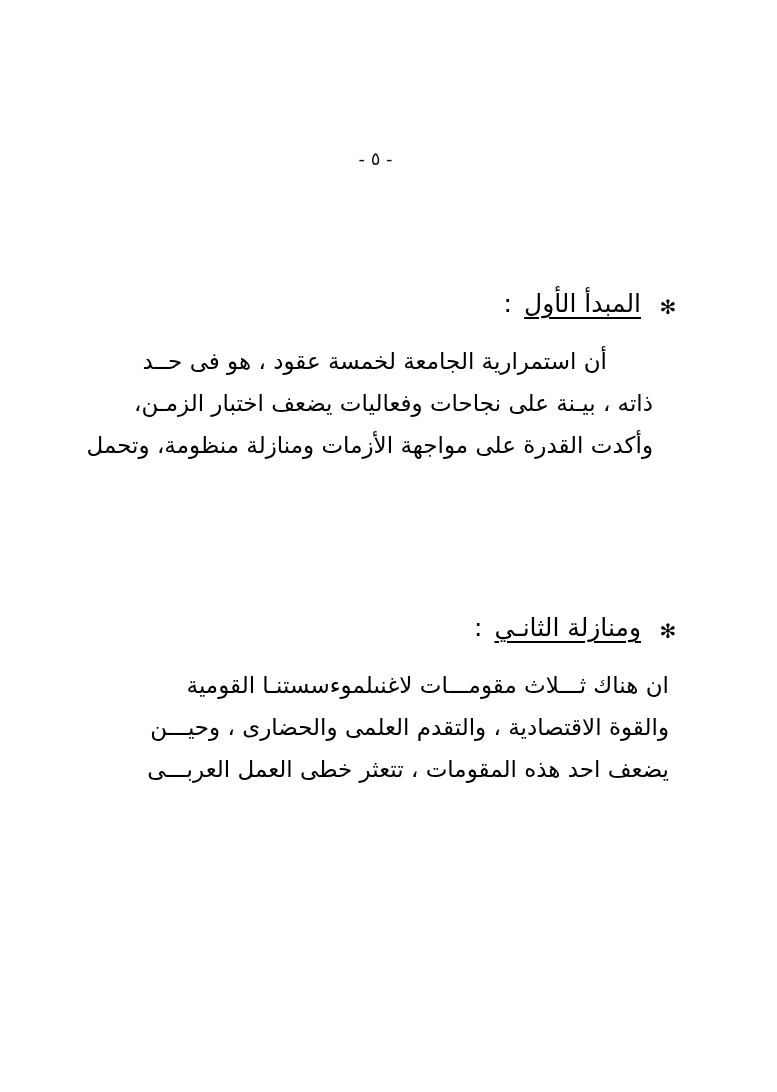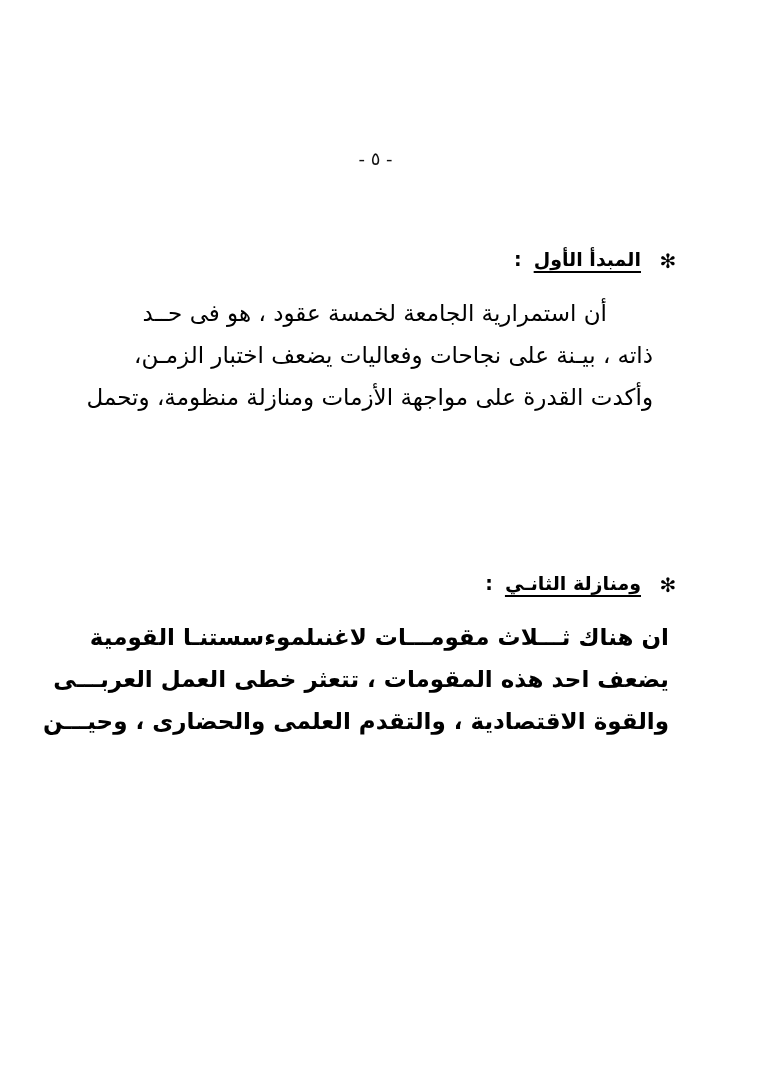--- a/index.html
+++ b/index.html
@@ -53,24 +53,25 @@
     font-size: 20px;
     line-height: 1;
     color: #000;
     width: 18px;
     text-align: center;
     flex: 0 0 auto;
     position: relative;
     top: 2px;
   }
   .heading-text {
-    font-size: 19px;
-    font-weight: bold;
+    font-size: 25px;
+    font-weight: normal;
     letter-spacing: 0.5px;
     white-space: nowrap;
+    margin-top: 41px;
   }
   .heading-title {
     text-decoration: underline;
     text-underline-offset: 5px;
     text-decoration-thickness: 1.5px;
     padding-left: 2px;
   }
   .heading-colon {
     padding-right: 10px;
   }
@@ -78,21 +79,20 @@
   .body-block {
     margin-top: 22px;
     padding-right: 64px;
     padding-left: 130px;
     text-align: justify;
     text-align-last: right;
   }
   .body-block.b2 {
     padding-right: 48px;
     padding-left: 122px;
-    font-weight: bold;
   }
   .body-line {
     font-size: 23px;
     line-height: 42px;
     white-space: nowrap;
   }
   .body-line.indent-first {
     padding-right: 46px;
   }
 </style>
@@ -121,18 +121,18 @@
 
   <div class="section section-2">
     <div class="heading-row">
       <span class="bullet-star">✻</span>
       <span class="heading-text">
         <span class="heading-title">ومنازلة الثانـي</span><span class="heading-colon">:</span>
       </span>
     </div>
     <div class="body-block b2">
       <div class="body-line">ان هناك  ثـــلاث  مقومـــات لاغنىلموءسستنـا  القومية</div>
+      <div class="body-line">والقوة الاقتصادية  ،  والتقدم العلمى والحضارى ،  وحيـــن</div>
       <div class="body-line">يضعف احد هذه المقومات ، تتعثر خطى العمل العربـــى</div>
-      <div class="body-line">والقوة الاقتصادية  ،  والتقدم العلمى والحضارى ،  وحيـــن</div>
     </div>
   </div>
 
 </div>
 
 </body></html>

